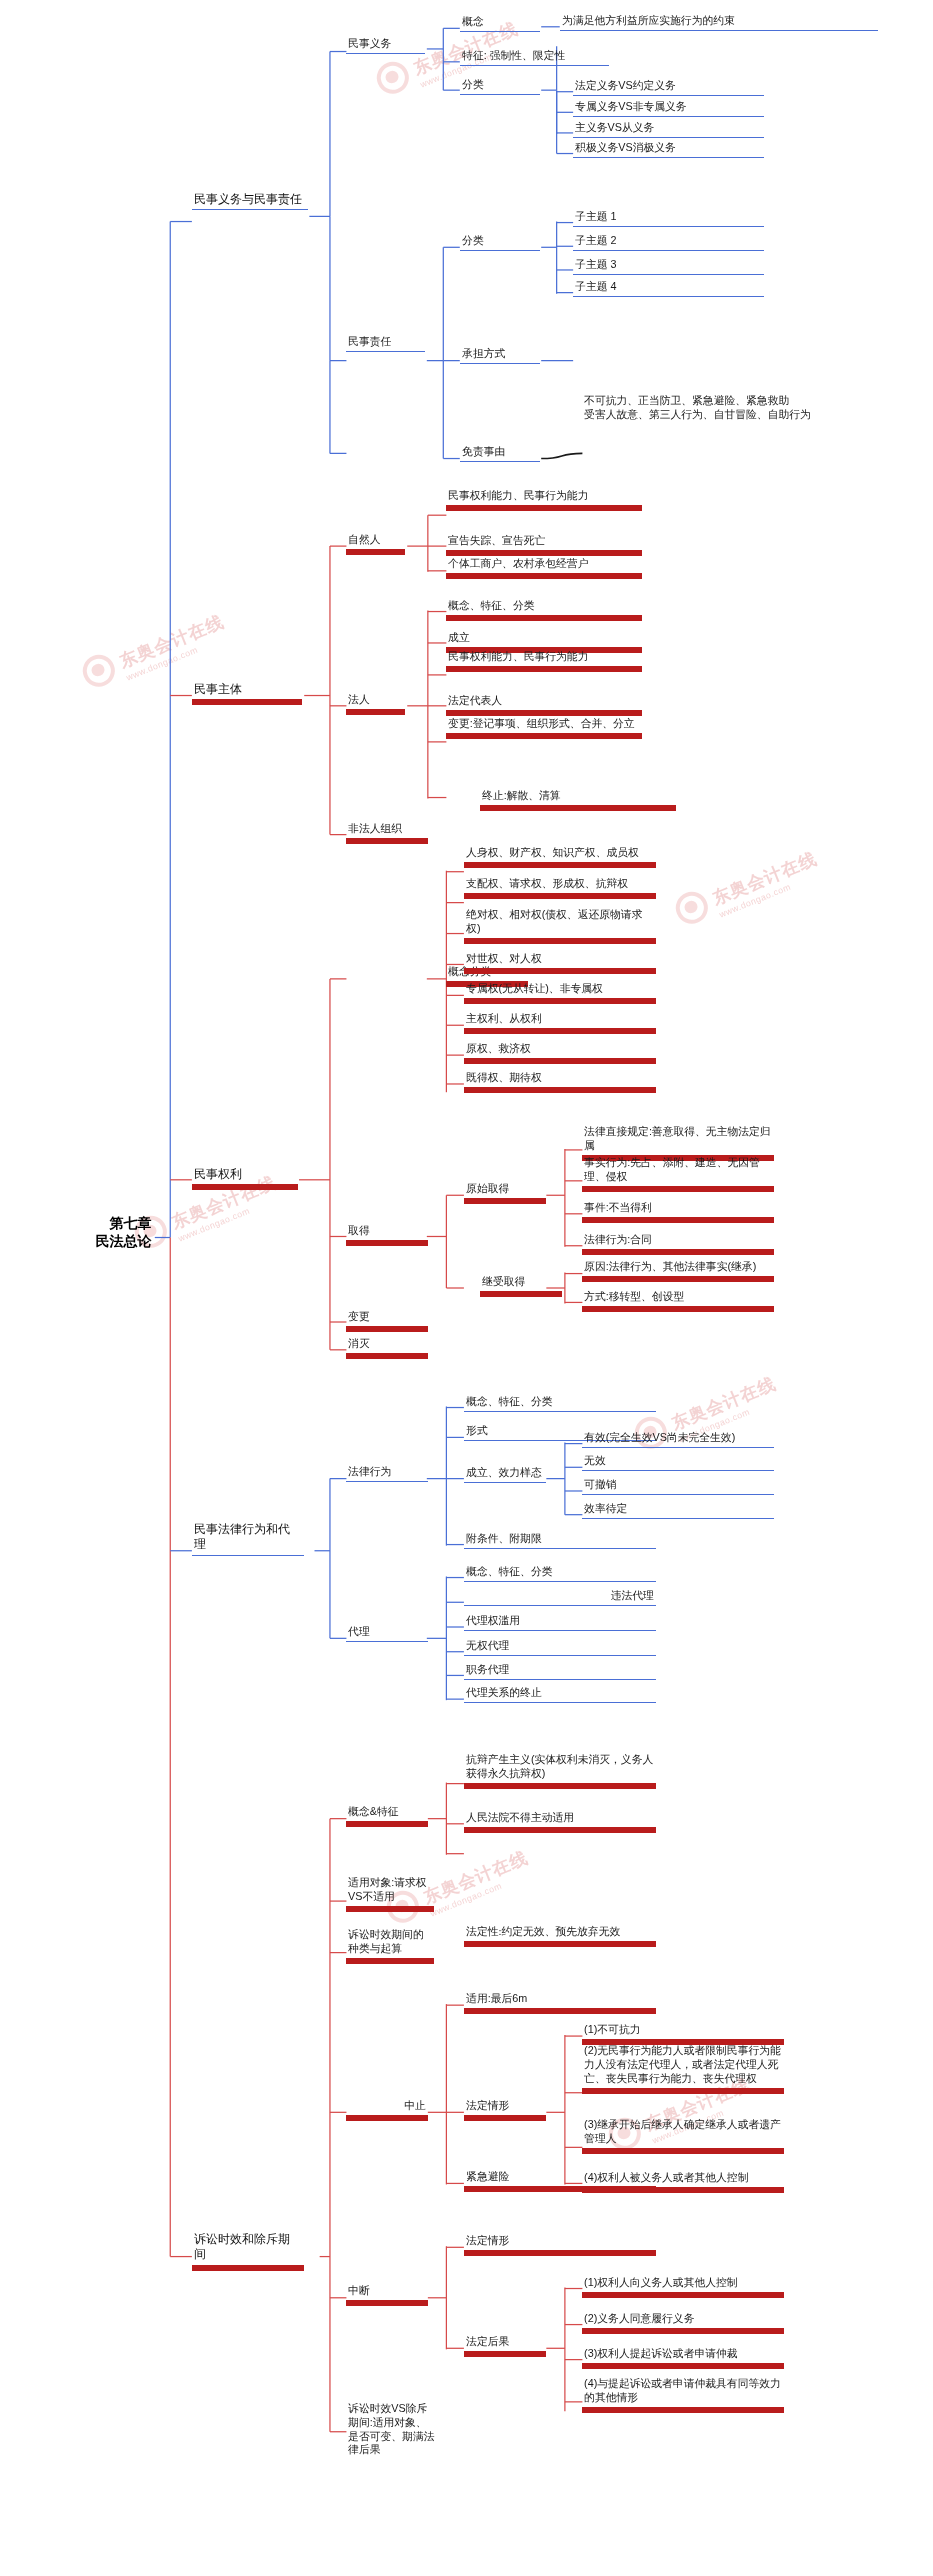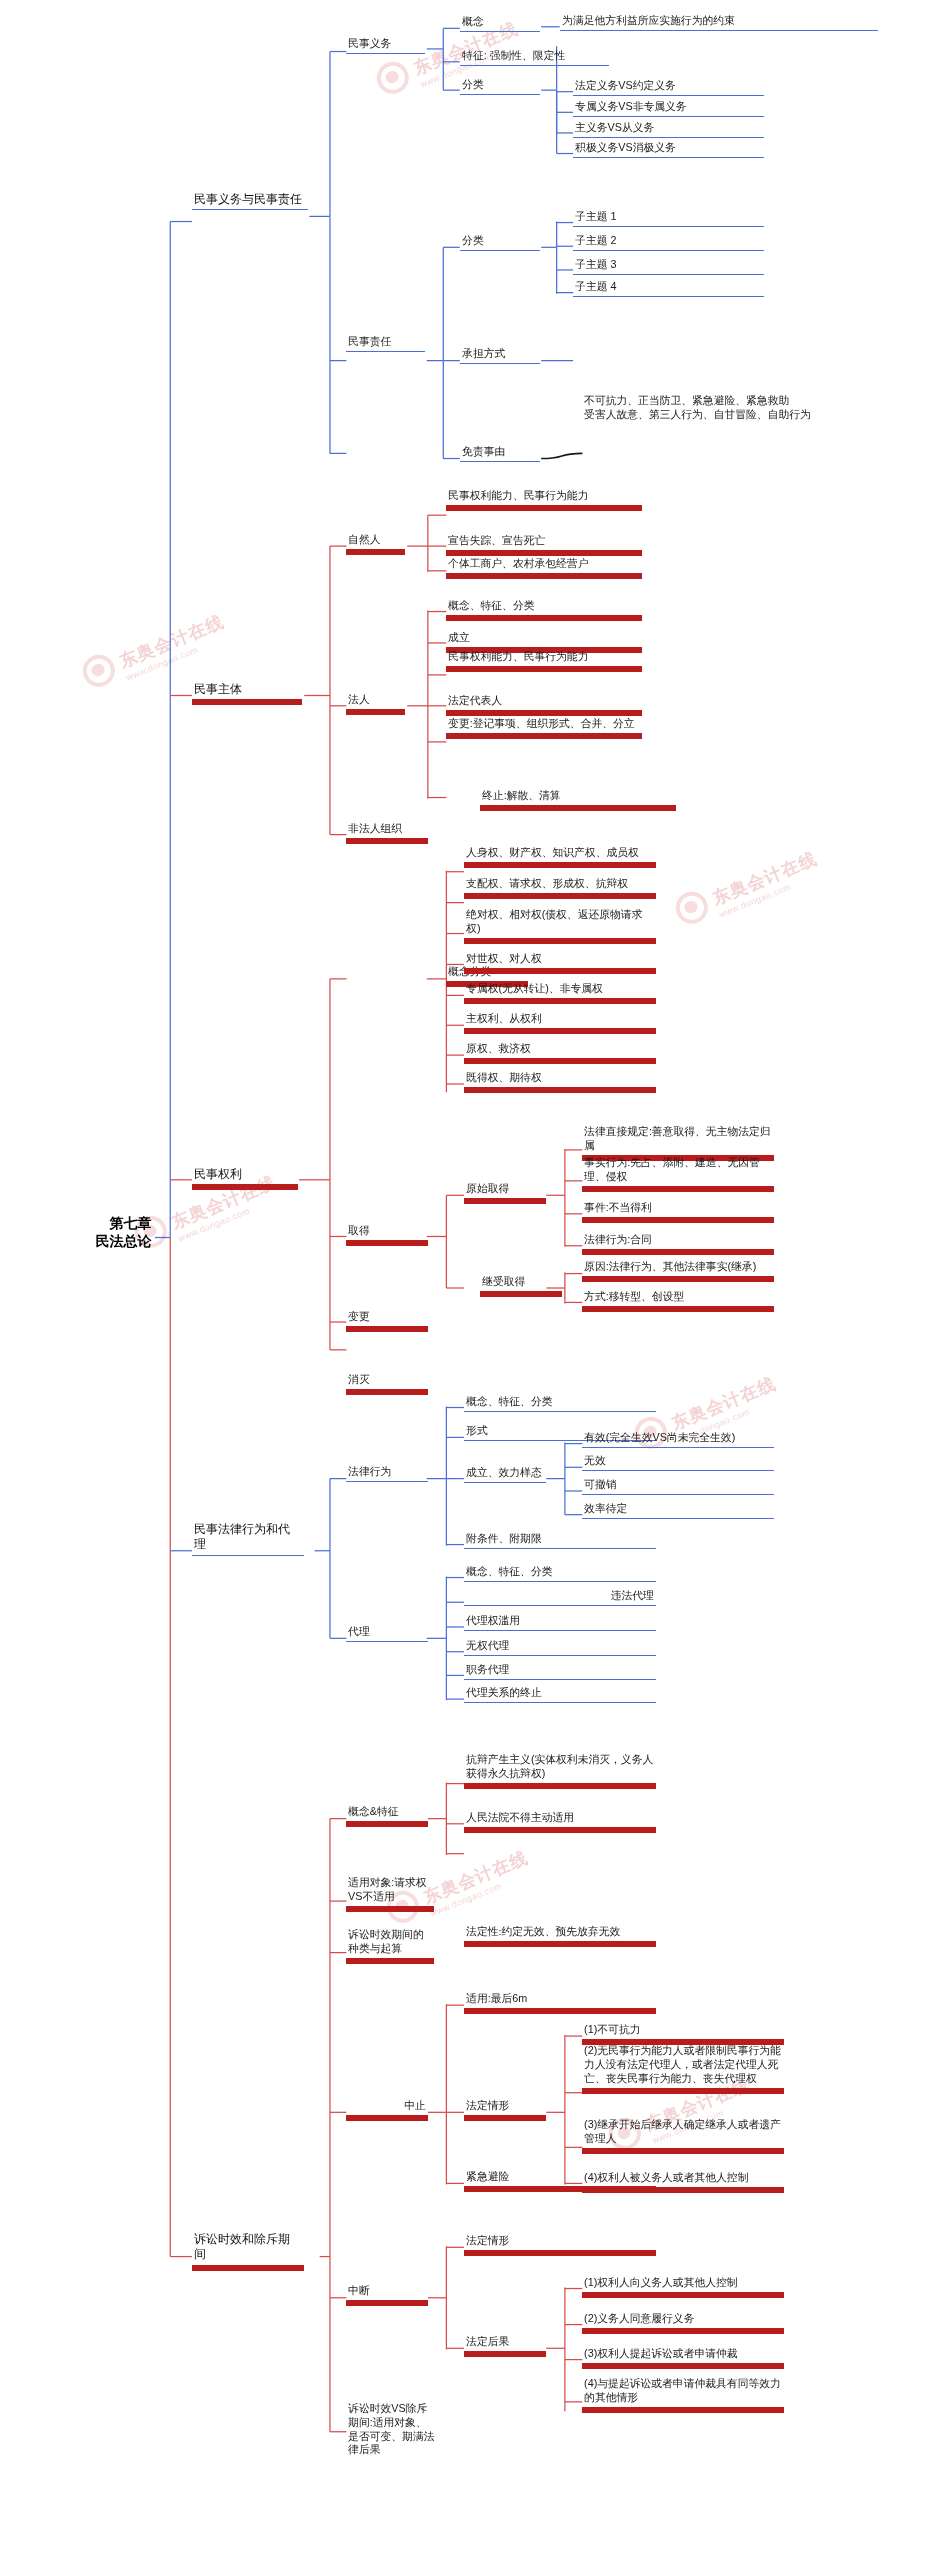--- a/index.html
+++ b/index.html
@@ -333,21 +333,21 @@
   <div class="node red" style="left:346px; top:1223px; width:82px;">取得</div>
   <div class="node red" style="left:464px; top:1181px; width:82px;">原始取得</div>
   <div class="node red" style="left:582px; top:1124px; width:192px;">法律直接规定:善意取得、无主物法定归属</div>
   <div class="node red" style="left:582px; top:1155px; width:192px;">事实行为:先占、添附、建造、无因管理、侵权</div>
   <div class="node red" style="left:582px; top:1200px; width:192px;">事件:不当得利</div>
   <div class="node red" style="left:582px; top:1232px; width:192px;">法律行为:合同</div>
   <div class="node red" style="left:464px; top:1274px; width:82px;margin-left:16px;">继受取得</div>
   <div class="node red" style="left:582px; top:1259px; width:192px;">原因:法律行为、其他法律事实(继承)</div>
   <div class="node red" style="left:582px; top:1289px; width:192px;">方式:移转型、创设型</div>
   <div class="node red" style="left:346px; top:1309px; width:82px;">变更</div>
-  <div class="node red" style="left:346px; top:1336px; width:82px;margin-top:36px;">消灭</div>
+  <div class="node red" style="left:346px; top:1336px; width:82px;">消灭</div>
 
   <div class="node lvl1 blue" style="left:192px; top:1521px; width:112px;">民事法律行为和代理</div>
   <div class="node blue" style="left:346px; top:1464px; width:82px;">法律行为</div>
   <div class="node blue" style="left:464px; top:1394px; width:192px;">概念、特征、分类</div>
   <div class="node blue" style="left:464px; top:1423px; width:192px;">形式</div>
   <div class="node blue" style="left:464px; top:1465px; width:82px;">成立、效力样态</div>
   <div class="node blue" style="left:582px; top:1430px; width:192px;">有效(完全生效VS尚未完全生效)</div>
   <div class="node blue" style="left:582px; top:1453px; width:192px;">无效</div>
   <div class="node blue" style="left:582px; top:1477px; width:192px;">可撤销</div>
   <div class="node blue" style="left:582px; top:1501px; width:192px;">效率待定</div>

